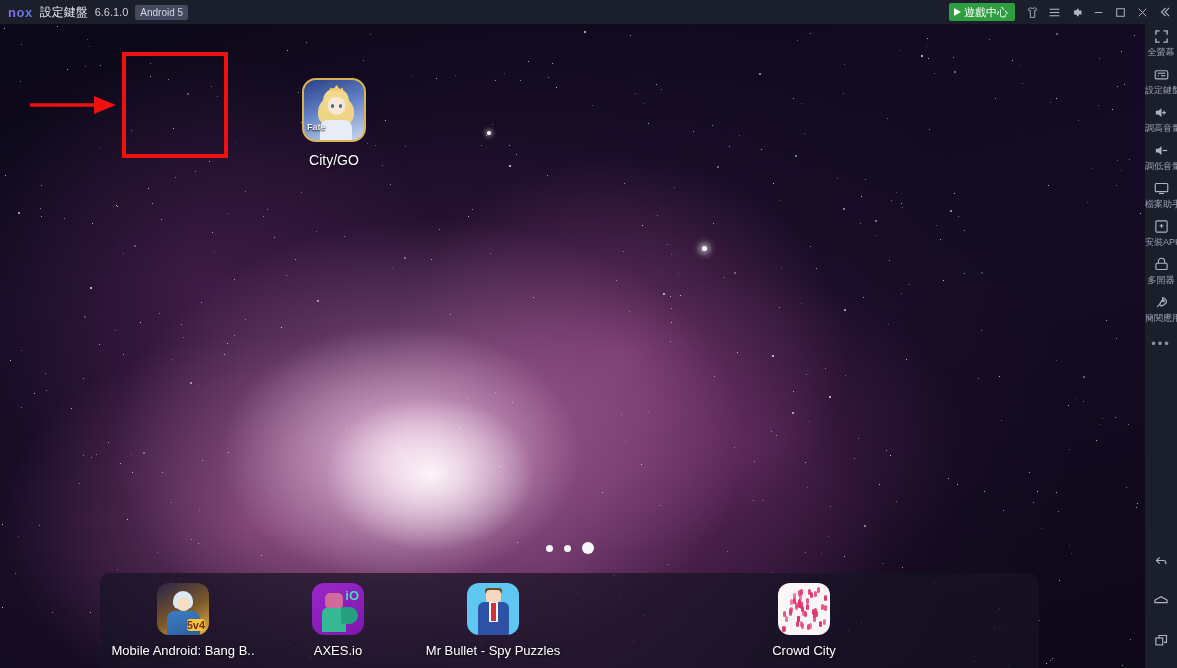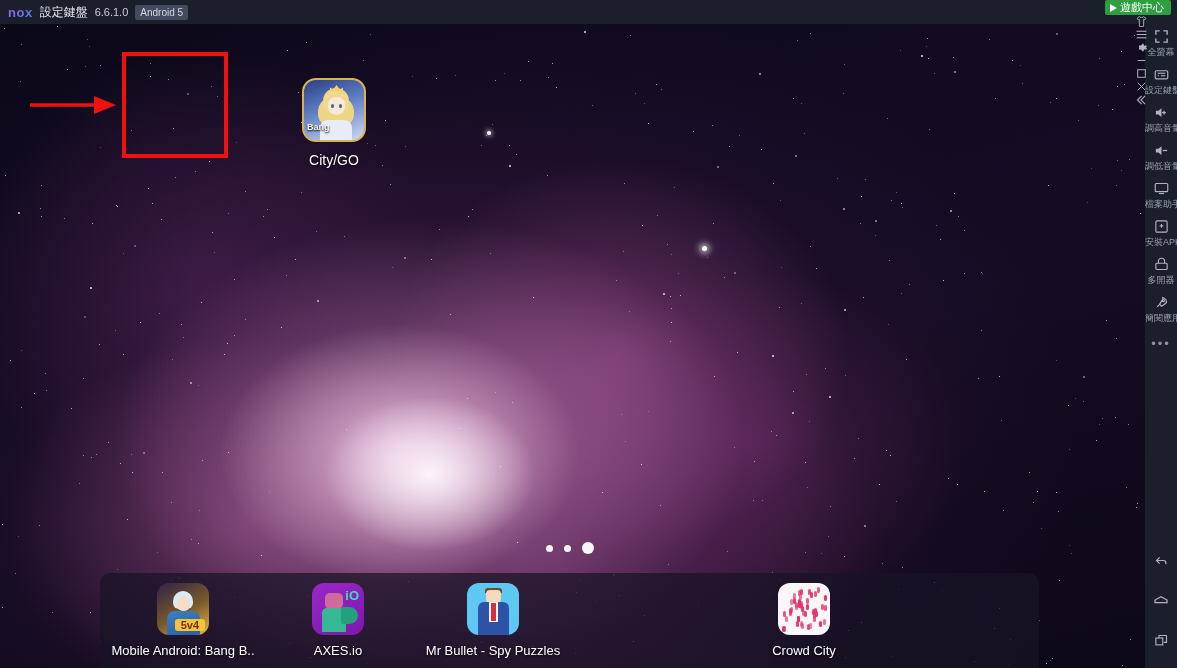--- a/index.html
+++ b/index.html
@@ -12,21 +12,21 @@
   #titlebar { position:absolute; left:0; top:0; width:1177px; height:24px;
     background:#1b1f2c; display:flex; align-items:center; z-index:40; }
   #tb-left { display:flex; align-items:center; gap:7px; padding-left:8px; }
   .nox-logo { font-size:13px; font-weight:700; letter-spacing:.5px;
     background:linear-gradient(90deg,#8a6cf0,#5b7ce8); -webkit-background-clip:text;
     background-clip:text; color:transparent; }
   .tb-name { color:#e8eaf2; font-size:12px; }
   .tb-ver { color:#c9cdd8; font-size:11px; }
   .tb-badge { background:#434a5e; color:#d4d8e2; font-size:10px; border-radius:2px;
     padding:1px 5px; line-height:13px; }
-  #tb-right { margin-left:auto; display:flex; align-items:center; height:24px;flex-direction:column; }
+  #tb-right { margin-left:auto; display:flex; align-items:center; height:24px; }
   .gc-btn { background:#2f9e41; color:#fff; font-size:11px; height:18px;
     display:flex; align-items:center; gap:3px; padding:0 7px 0 5px; border-radius:2px;
     margin-right:6px; }
   .gc-play { width:0;height:0;border-left:7px solid #fff;border-top:4.5px solid transparent;
     border-bottom:4.5px solid transparent; }
   .tb-ico { width:22px; height:24px; display:flex; align-items:center;
     justify-content:center; color:#aeb4c4; }
   .tb-ico svg { display:block; }
   .tb-ico.wide { width:24px; }
 
@@ -115,21 +115,21 @@
     overflow:hidden; text-overflow:ellipsis; text-shadow:0 1px 3px rgba(0,0,0,.8); }
 
   .ic-ml { background:linear-gradient(150deg,#2d2248,#7a5a2a 55%,#e8b54a); }
   .ic-ml .h { position:absolute; left:16px; top:8px; width:20px; height:18px;
     border-radius:10px 10px 6px 6px; background:#d9e9f5; }
   .ic-ml .f { position:absolute; left:20px; top:14px; width:13px; height:14px;
     border-radius:6px; background:#f6ddc8; }
   .ic-ml .b { position:absolute; left:10px; top:28px; width:33px; height:24px;
     border-radius:8px 8px 0 0; background:linear-gradient(160deg,#3d7fc4,#2b5e9c); }
   .ic-ml .s { position:absolute; right:4px; bottom:4px; background:#f2c53c; color:#7a2b12;
-    font-size:11px; font-weight:700; padding:0 6px; border-radius:3px; }
+    font-size:11px; font-weight:700; padding:0 0; border-radius:3px; }
 
   .ic-axes { background:linear-gradient(150deg,#9b27c9,#7d17ae); }
   .ic-axes .hd { position:absolute; left:13px; top:10px; width:18px; height:16px;
     border-radius:5px; background:#d06a9a; }
   .ic-axes .bd { position:absolute; left:10px; top:25px; width:24px; height:24px;
     border-radius:5px 5px 0 0; background:#37b894; }
   .ic-axes .ax { position:absolute; right:6px; top:24px; width:17px; height:17px;
     border-radius:3px 9px 9px 3px; background:#25a07c; }
   .ic-axes .io { position:absolute; right:5px; top:5px; color:#3de0b0; font-size:13px;
     font-weight:700; }
@@ -644,21 +644,21 @@
 
     <div class="appcell" style="left:281px; top:54px;">
       <div class="appicon ic-fate">
         <span class="hair2"></span>
           <span class="hair"></span>
           <span class="crown"></span>
         <span class="face"></span>
           <span class="eyeL"></span>
           <span class="eyeR"></span>
           <span class="body"></span>
-        <span class="txt">Bang</span>
+        <span class="txt">Fate</span>
       </div>
       <div class="applabel">City/GO</div>
     </div>
 
     <div id="redbox" style="left:122px; top:28px; width:106px; height:106px;"></div>
 
     <div id="arrow" style="left:30px; top:68px;">
       <svg width="86" height="26" viewBox="0 0 86 26">
         <line x1="0" y1="13" x2="66" y2="13" stroke="#ee1111" stroke-width="3.5"></line>
         <polygon points="64,4 86,13 64,22" fill="#ee1111"></polygon>

